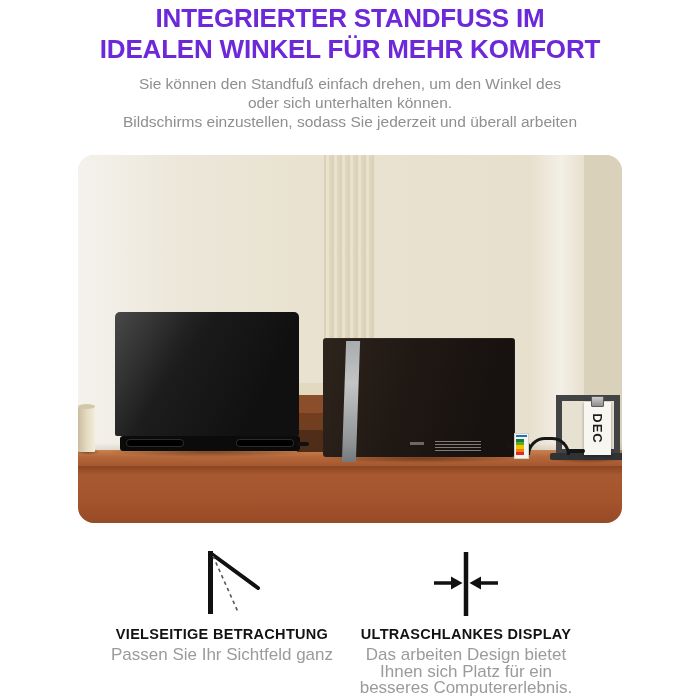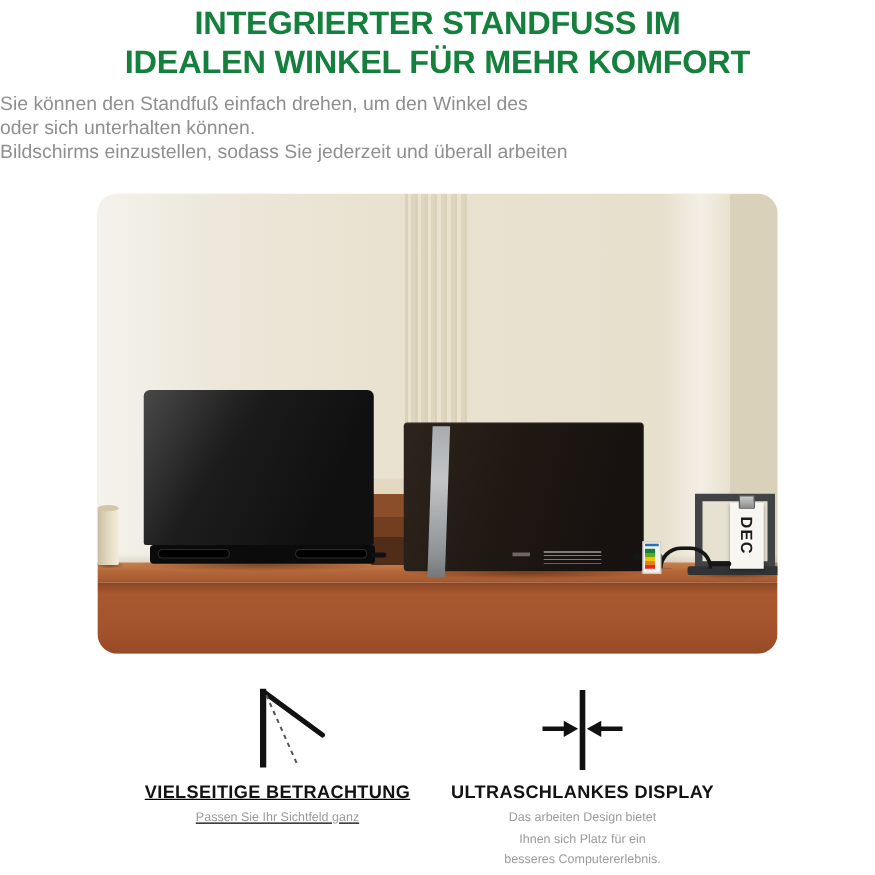--- a/index.html
+++ b/index.html
@@ -4,24 +4,24 @@
 <style>
   html,body{margin:0;padding:0;}
   body{
     width:700px;height:700px;position:relative;overflow:hidden;
     background:#ffffff;font-family:"Liberation Sans", sans-serif;
   }
 
   
   .title{
     position:absolute;top:3px;left:0;width:700px;text-align:center;
-    color:#15803d;font-size:26px;font-weight:bold;line-height:31px;letter-spacing:-0.2px;
+    color:#6d28d9;font-size:26px;font-weight:bold;line-height:31px;letter-spacing:-0.2px;
   }
   .subtitle{
-    position:absolute;top:74px;left:0;width:700px;text-align:left;
+    position:absolute;top:74px;left:0;width:700px;text-align:center;
     color:#8f8f8f;font-size:15.5px;line-height:19px;
   }
 
   
   .photo{
     position:absolute;left:78px;top:155px;width:544px;height:368px;
     border-radius:16px;overflow:hidden;background:#e9e2d1;
   }
   .photo *{position:absolute;}
   .wall{left:0;top:0;width:544px;height:300px;
@@ -89,26 +89,26 @@
   .dec-base{left:472px;top:298px;width:76px;height:7px;background:#303234;border-radius:2px;z-index:3;}
   .dec-card{left:506px;top:247px;width:27px;height:53px;background:#f8f6f1;z-index:4;
     box-shadow:0 1px 3px rgba(0,0,0,.35);display:flex;align-items:center;justify-content:center;}
   .dec-card span{position:static;transform:rotate(90deg);font-weight:bold;font-size:13px;
     letter-spacing:1px;color:#1c1c1c;}
   .dec-clip{left:513px;top:241px;width:11px;height:9px;z-index:5;border:1px solid #5a5a5a;
     background:linear-gradient(180deg,#cccccc,#8e8e8e);border-radius:1px;}
 
   
   .feature{position:absolute;top:548px;width:280px;height:152px;text-align:center;}
-  .feature-1{left:82px;text-decoration:underline;}
+  .feature-1{left:82px;}
   .feature-2{left:326px;}
   .feature svg{display:block;margin:2px auto 0 auto;}
   .f1-svg{position:relative;left:17px;}
   .f-title{margin-top:8px;font-size:14.5px;font-weight:bold;color:#121212;letter-spacing:.3px;}
-  .f-desc{margin-top:5px;font-size:10px;line-height:16.5px;color:#9b9b9b;}
+  .f-desc{margin-top:5px;font-size:17px;line-height:16.5px;color:#9b9b9b;}
 </style>
 </head>
 <body>
 
 <div class="title">
   <div>INTEGRIERTER STANDFUSS IM</div>
   <div>IDEALEN WINKEL FÜR MEHR KOMFORT</div>
 </div>
 <div class="subtitle">
   <div>Sie können den Standfuß einfach drehen, um den Winkel des</div>

